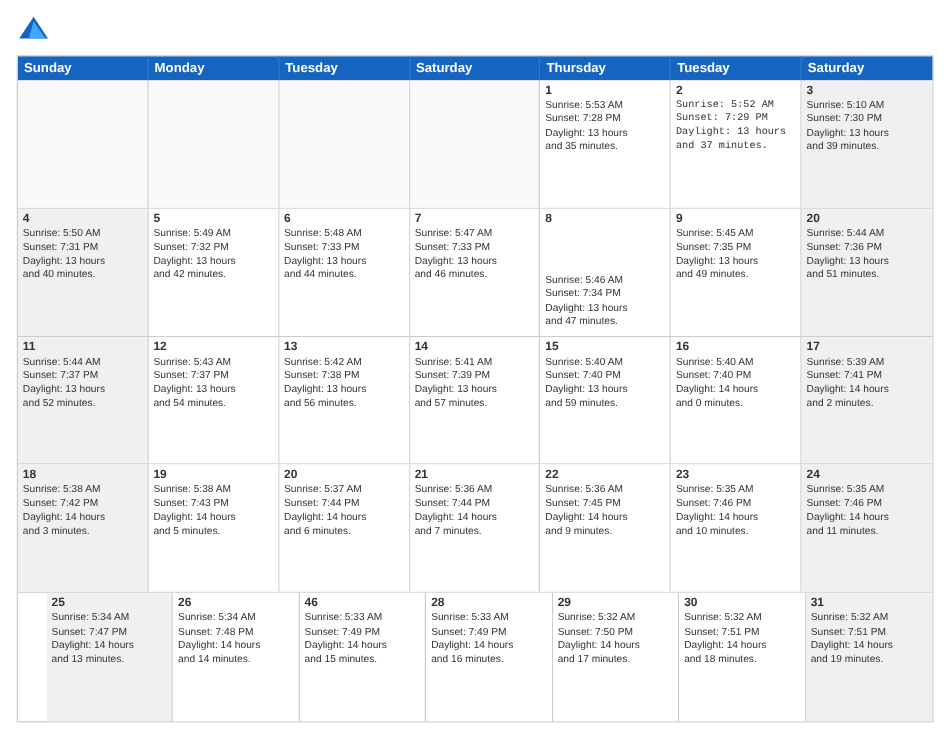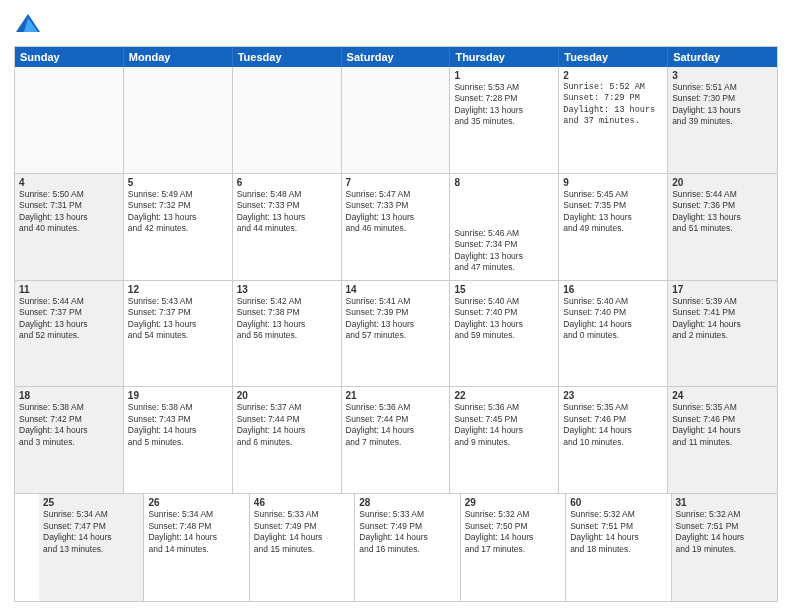--- a/index.html
+++ b/index.html
@@ -160,21 +160,21 @@
           </div>
           <div class="cal-cell">
             <div class="day-num">2</div>
             <div class="day-info" style="white-space: pre-line; font-family: Liberation Mono, monospace;">Sunrise: 5:52 AM
 Sunset: 7:29 PM
 Daylight: 13 hours
 and 37 minutes.</div>
           </div>
           <div class="cal-cell shaded">
             <div class="day-num">3</div>
-            <div class="day-info" style="white-space: pre-line;">Sunrise: 5:51 AM
+            <div class="day-info" style="white-space: pre-line;">Sunrise: 5:10 AM
 Sunset: 7:30 PM
 Daylight: 13 hours
 and 39 minutes.</div>
           </div>
         </div>
         <div class="cal-row">
           <div class="cal-cell shaded">
             <div class="day-num">4</div>
             <div class="day-info" style="white-space: pre-line;">Sunrise: 5:50 AM
 Sunset: 7:31 PM
@@ -356,21 +356,21 @@
 and 16 minutes.</div>
           </div>
           <div class="cal-cell">
             <div class="day-num">29</div>
             <div class="day-info" style="white-space: pre-line;">Sunrise: 5:32 AM
 Sunset: 7:50 PM
 Daylight: 14 hours
 and 17 minutes.</div>
           </div>
           <div class="cal-cell">
-            <div class="day-num">60</div>
+            <div class="day-num">30</div>
             <div class="day-info" style="white-space: pre-line;">Sunrise: 5:32 AM
 Sunset: 7:51 PM
 Daylight: 14 hours
 and 18 minutes.</div>
           </div>
           <div class="cal-cell shaded">
             <div class="day-num">31</div>
             <div class="day-info" style="white-space: pre-line;">Sunrise: 5:32 AM
 Sunset: 7:51 PM
 Daylight: 14 hours

